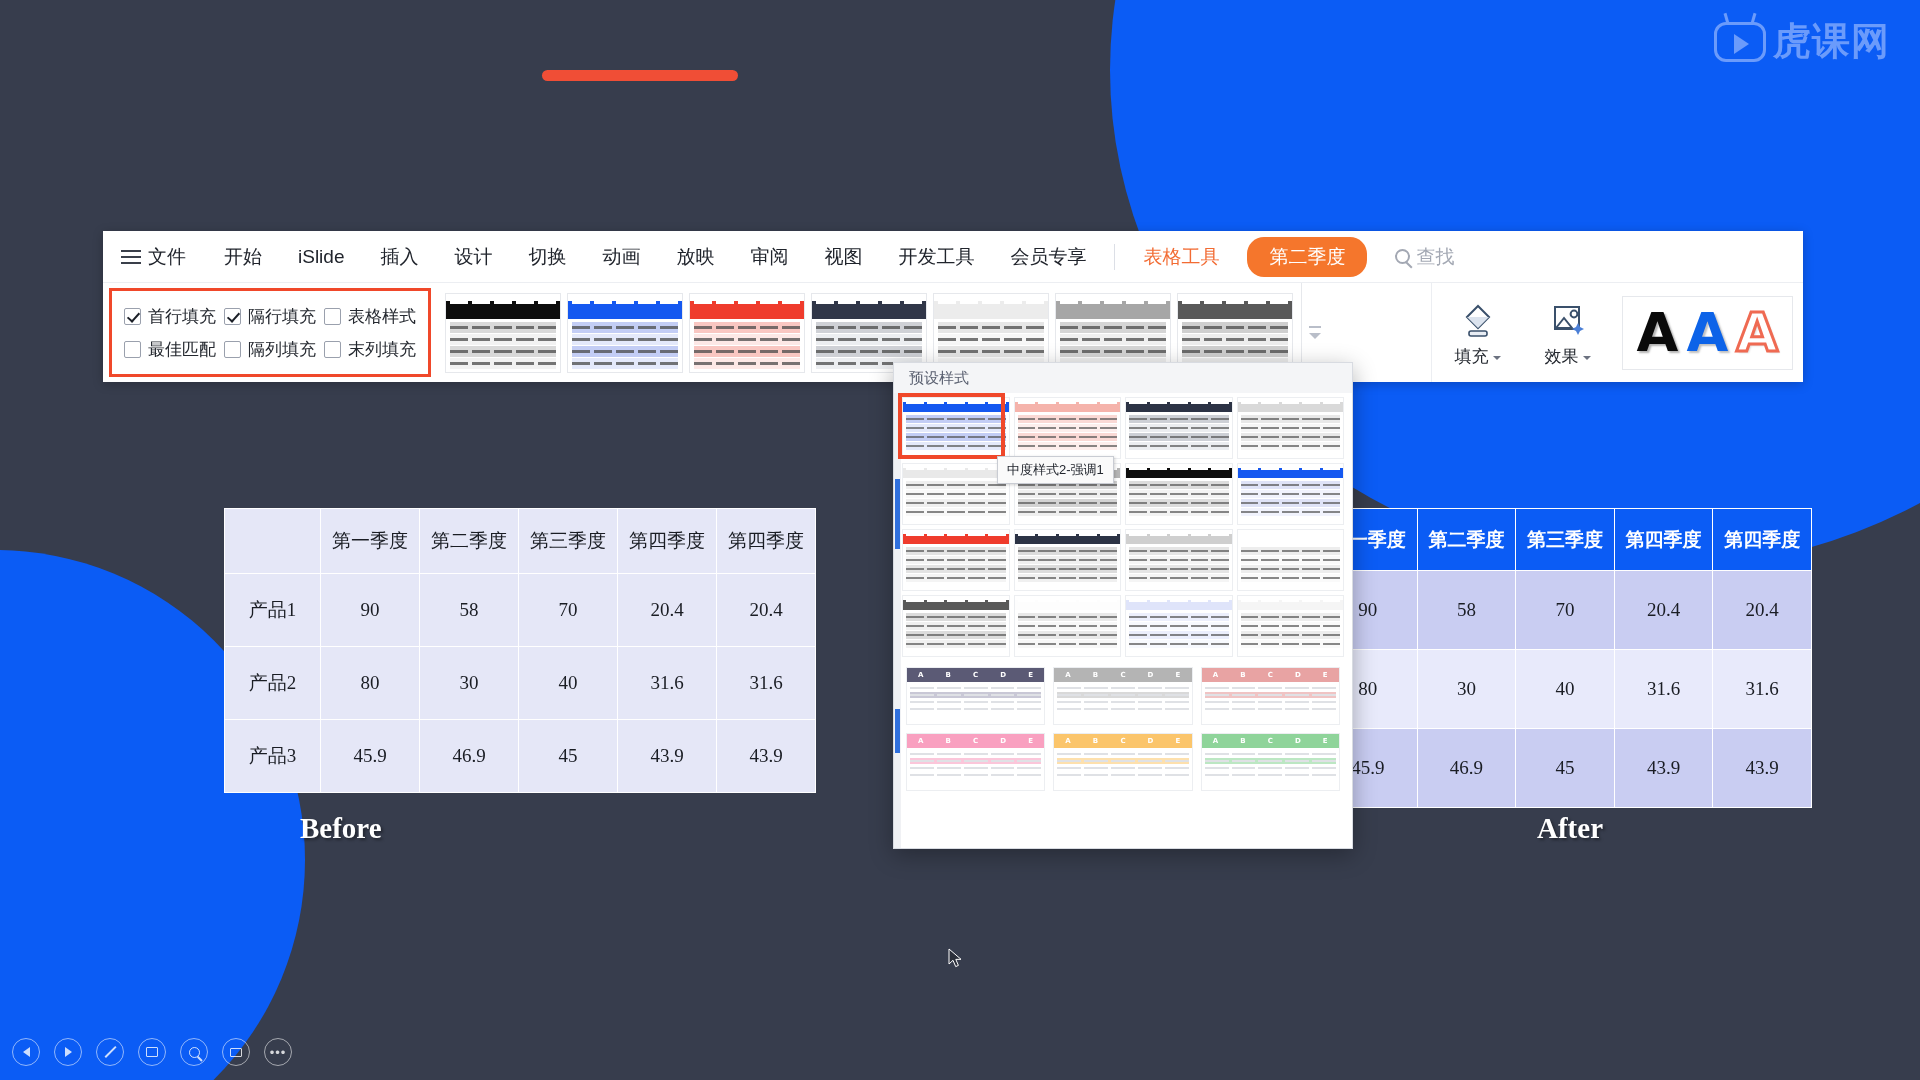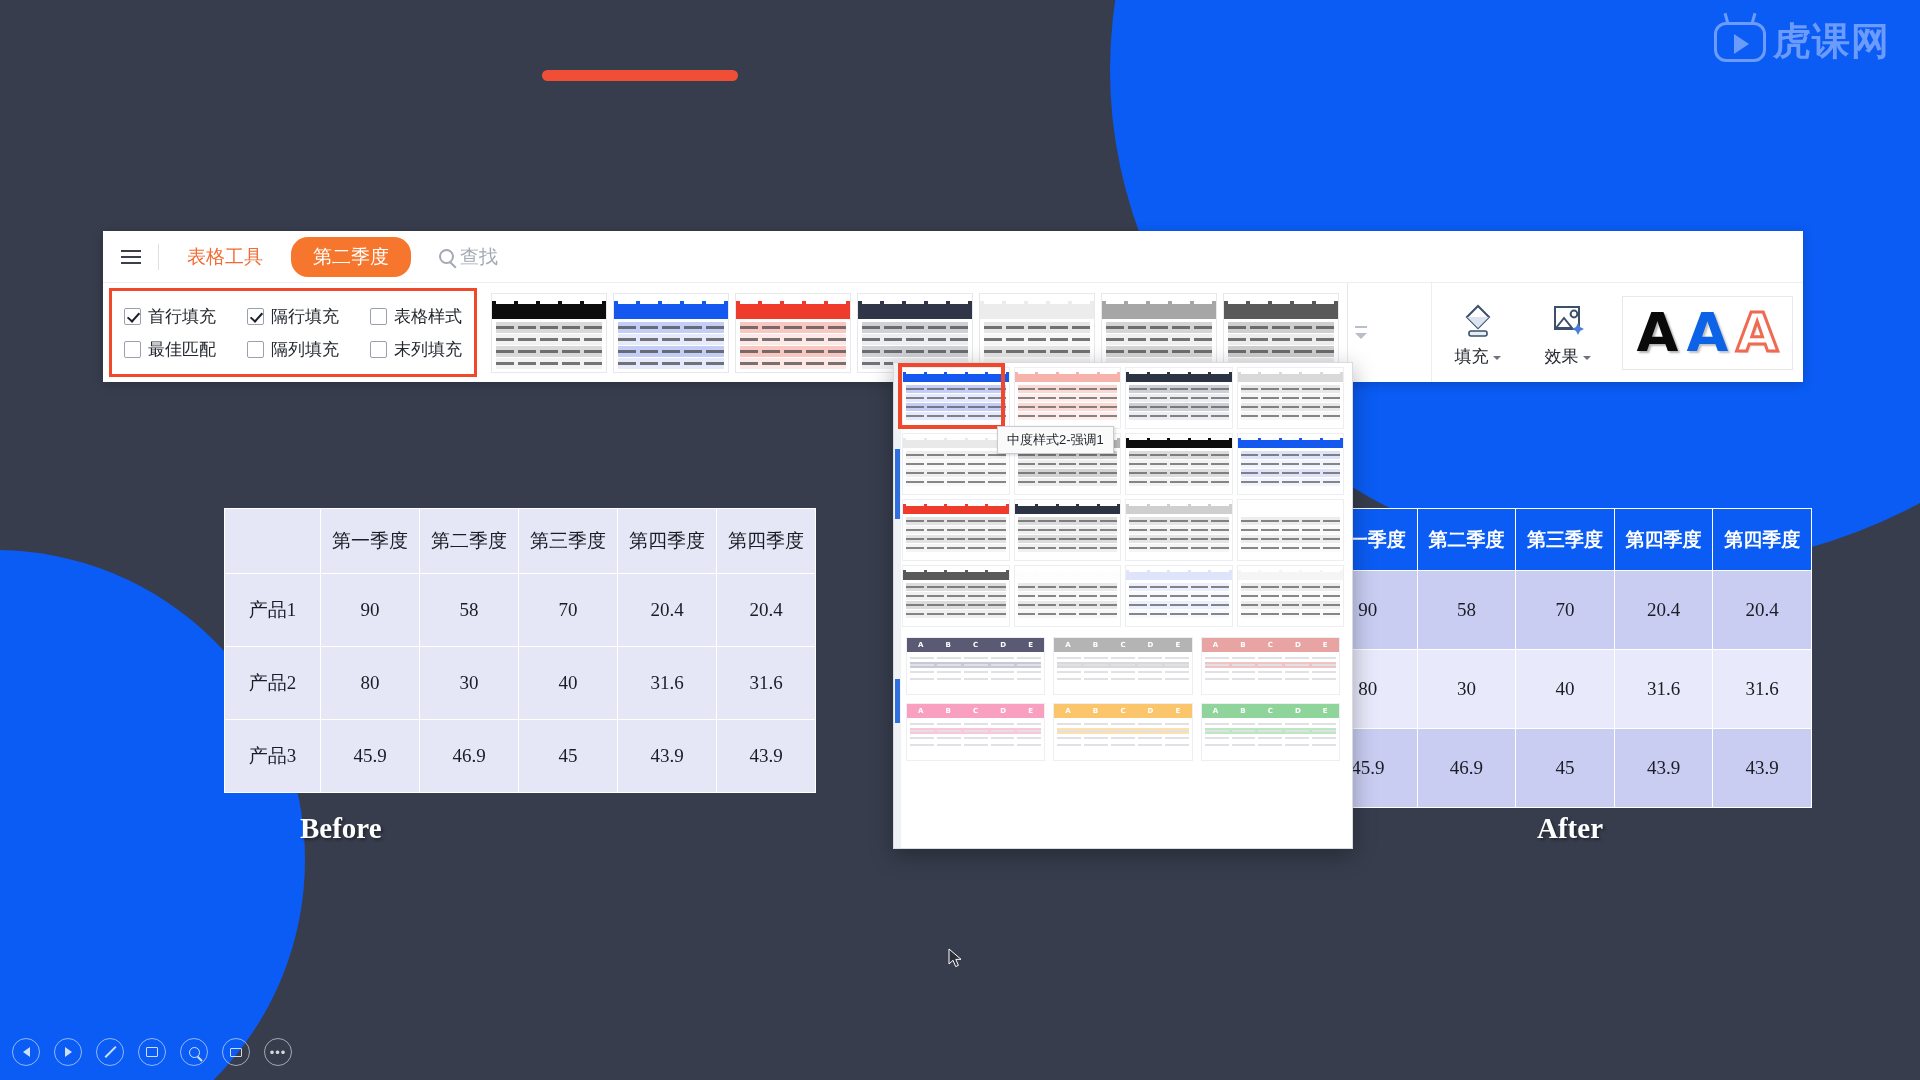--- a/index.html
+++ b/index.html
@@ -121,21 +121,21 @@
   .ribbon-body { flex: 1; display: flex; align-items: stretch; }
 
   
   .chk-wrap {
     margin: 5px 0 5px 6px;
     border: 3px solid #f0482a;
     padding: 9px 12px 8px 12px;
     display: flex; flex-direction: column; justify-content: center; gap: 10px;
     background: #fff;
   }
-  .chk-row { display: flex; gap: 31px; }
+  .chk-row { display: flex; gap: 8px; }
   .chk { display: flex; align-items: center; gap: 7px; font-size: 17px; color: #24282f; white-space: nowrap; }
   .box {
     width: 17px; height: 17px; border: 1px solid #9aa0ad; border-radius: 2px;
     background: #fff; position: relative; flex: none;
   }
   .box.on::after {
     content: ""; position: absolute; left: 5px; top: 1px;
     width: 5px; height: 10px; border: solid #1b1f27;
     border-width: 0 2px 2px 0; transform: rotate(42deg);
   }
@@ -311,20 +311,34 @@
 </div>
 
 <div class="ribbon">
 
   <div class="menubar">
     <span class="hamburger">
         <i></i>
         <i></i>
         <i></i>
       </span>
+    <div id="menu-items" style="display:flex;align-items:center">
+        <span class="menu-item file">文件</span>
+        <span class="menu-item">开始</span>
+        <span class="menu-item">iSlide</span>
+        <span class="menu-item">插入</span>
+        <span class="menu-item">设计</span>
+        <span class="menu-item">切换</span>
+        <span class="menu-item">动画</span>
+        <span class="menu-item">放映</span>
+        <span class="menu-item">审阅</span>
+        <span class="menu-item">视图</span>
+        <span class="menu-item">开发工具</span>
+        <span class="menu-item">会员专享</span>
+      </div>
     <span class="menu-sep"></span>
     <span class="menu-item accent">表格工具</span>
     <span class="menu-pill">第二季度</span>
     <span class="menu-search">
       <span class="search-ico"></span>
       <span>查找</span>
     </span>
   </div>
 
   <div class="ribbon-body">
@@ -757,20 +771,21 @@
         <td>46.9</td>
         <td>45</td>
         <td>43.9</td>
         <td>43.9</td>
       </tr>
     </tbody>
 </table>
 <div class="ba-label lbl-after">After</div>
 
 <div class="panel">
+  <div class="panel-title">预设样式</div>
   <div class="panel-scroll">
     <div class="panel-sb">
         <i style="top:86px;height:70px"></i>
         <i style="top:316px;height:44px"></i>
       </div>
     <div class="grid" id="preset-grid">
         <div class="tcard">
           <div class="thead" style="background: rgb(21, 88, 240);">
             <div class="tline" style="margin: 4px 3px 0px;">
               <span style="background: rgb(255, 255, 255);"></span>

